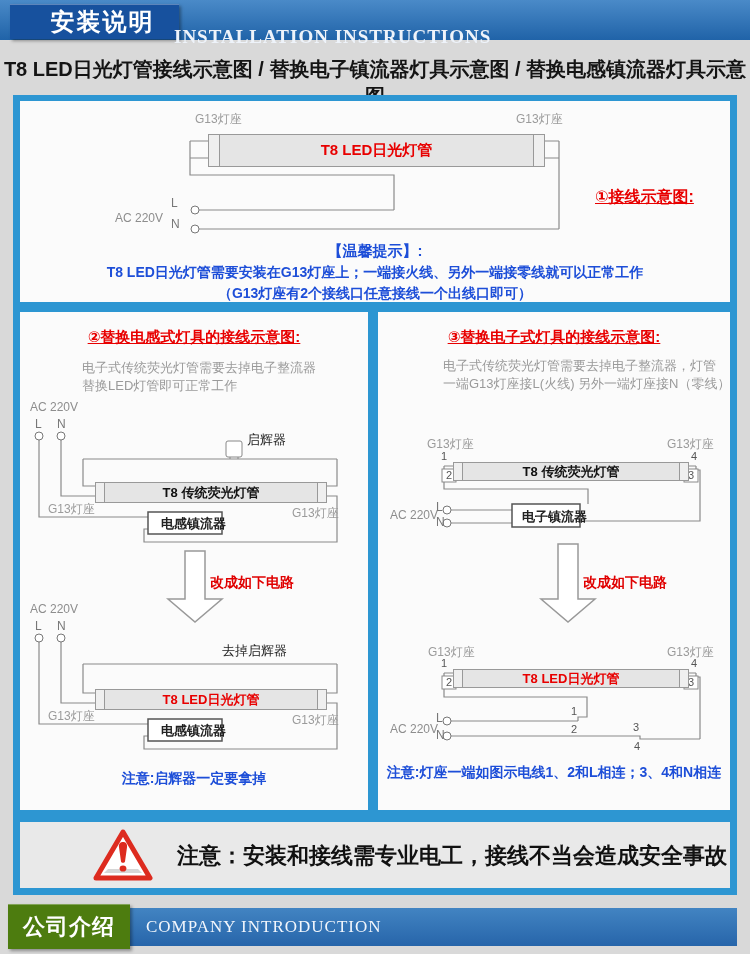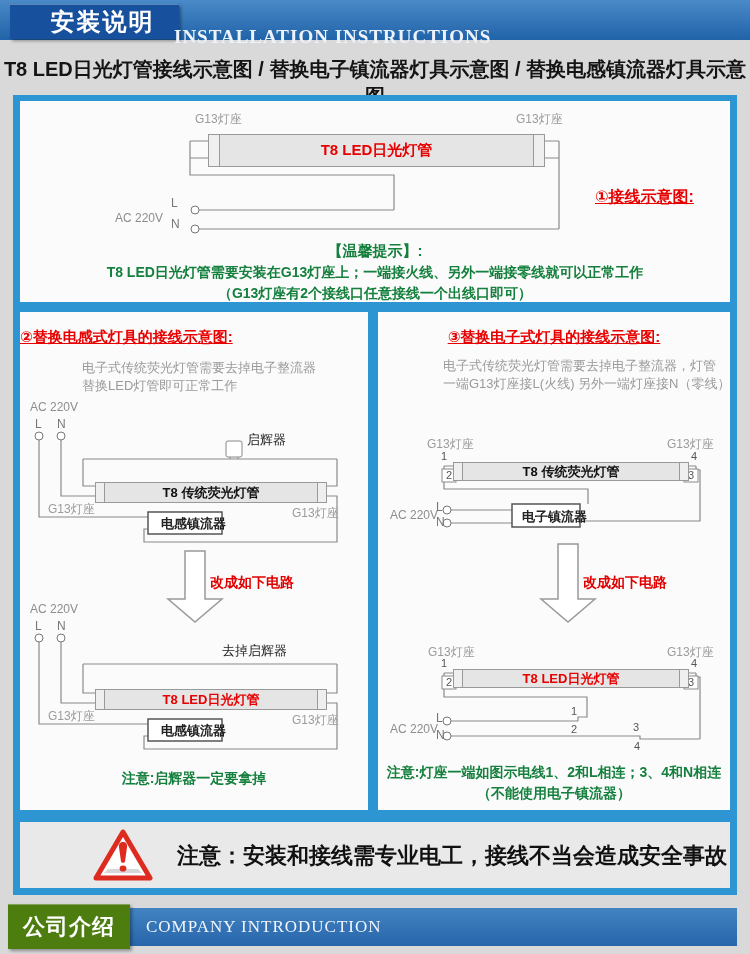--- a/index.html
+++ b/index.html
@@ -25,21 +25,21 @@
   .panel-right{left:365px;top:217px;width:352px;height:498px;}
   .warnbox{position:absolute;left:7px;top:727px;width:710px;height:66px;background:#e9e9e9;}
   svg.wires{position:absolute;left:0;top:0;}
   
   .g13{position:absolute;font-size:12px;color:#9b9b9b;white-space:nowrap;}
   .acl{position:absolute;font-size:12px;color:#8d8d8d;white-space:nowrap;}
   .term{position:absolute;font-size:12px;color:#777;}
   .red-head{position:absolute;font-size:15px;font-weight:bold;color:#e80000;
             text-decoration:underline;white-space:nowrap;}
   .desc{position:absolute;font-size:13px;color:#9a9a9a;white-space:nowrap;}
-  .note{position:absolute;font-size:14px;font-weight:bold;color:#15803d;white-space:nowrap;}
+  .note{position:absolute;font-size:14px;font-weight:bold;color:#1d4ed8;white-space:nowrap;}
   .cap-red{position:absolute;font-size:14px;font-weight:bold;color:#e00000;white-space:nowrap;}
   .blk{position:absolute;font-size:13px;font-weight:bold;color:#222;white-space:nowrap;}
   .pin-num{position:absolute;font-size:11px;color:#555;line-height:11px;}
   .ctr{left:0;width:100%;text-align:center;}
   
   .tube{position:absolute;background:#e5e5e5;border:1px solid #999;
         display:flex;align-items:center;justify-content:center;}
   .tube .cap{position:absolute;top:-1px;bottom:-1px;width:10px;background:#efefef;border:1px solid #999;}
   .cap-l{left:-1px;}
   .cap-r{right:-1px;}
@@ -122,21 +122,21 @@
           <path d="M210,145 V147 M218,145 V147"></path>
         </g>
         <g stroke="#999" stroke-width="1.5" fill="#fff">
           <path d="M165,239 H185 V287 H202 L175,310 L148,287 H165 Z"></path>
         </g>
         <g stroke="#555" stroke-width="1.5" fill="#fff">
           <rect x="128" y="200" width="74" height="22"></rect>
           <rect x="128" y="407" width="74" height="22"></rect>
         </g>
       </svg>
-      <div class="red-head" style="left:0;width:100%;text-align:left;top:16px">②替换电感式灯具的接线示意图:</div>
+      <div class="red-head" style="left:0;width:100%;text-align:center;top:16px">②替换电感式灯具的接线示意图:</div>
       <div class="desc" style="left:62px;top:47px">电子式传统荧光灯管需要去掉电子整流器</div>
       <div class="desc" style="left:62px;top:65px">替换LED灯管即可正常工作</div>
       <div class="acl" style="left:10px;top:88px">AC 220V</div>
       <div class="term" style="left:15px;top:105px">L</div>
       <div class="term" style="left:37px;top:105px">N</div>
       <div class="blk" style="left:227px;top:119px;font-weight:normal">启辉器</div>
       <div class="tube" style="left:75px;top:170px;width:230px;height:19px">
         <span class="cap cap-l" style="width:8px"></span>
         <span class="tube-lbl-blk" style="font-size:13px">T8  传统荧光灯管</span>
         <span class="cap cap-r" style="width:8px"></span>
@@ -222,21 +222,20 @@
         <span class="cap cap-r" style="width:8px"></span>
       </div>
       <div class="pin-num" style="left:193px;top:394px">1</div>
       <div class="pin-num" style="left:193px;top:412px">2</div>
       <div class="pin-num" style="left:255px;top:410px">3</div>
       <div class="pin-num" style="left:256px;top:429px">4</div>
       <div class="acl" style="left:12px;top:410px">AC 220V</div>
       <div class="term" style="left:58px;top:399px">L</div>
       <div class="term" style="left:58px;top:416px">N</div>
       <div class="note ctr" style="top:452px">注意:灯座一端如图示电线1、2和L相连；3、4和N相连</div>
-      <div class="note ctr" style="top:473px">（不能使用电子镇流器）</div>
     </section>
 
     <section class="warnbox">
       <svg class="wires" style="left:73px;top:6px" width="60" height="54" viewBox="0 0 60 54">
         <path d="M30,4 L57,50 H3 Z" fill="#fff" stroke="#dd2b1f" stroke-width="5" stroke-linejoin="round"></path>
         <path d="M11,45 L49,45 L45,41 L15,41 Z" fill="#d6d6d6"></path>
         <path d="M30,14 C33.2,14 34.4,16.2 34,19.2 L32,33.5 C31.8,35.2 28.2,35.2 28,33.5 L26,19.2 C25.6,16.2 26.8,14 30,14 Z" fill="#dd2b1f"></path>
         <ellipse cx="30" cy="40.5" rx="3.4" ry="3.1" fill="#dd2b1f"></ellipse>
       </svg>
       <div class="warn-text">注意：安装和接线需专业电工，接线不当会造成安全事故</div>

